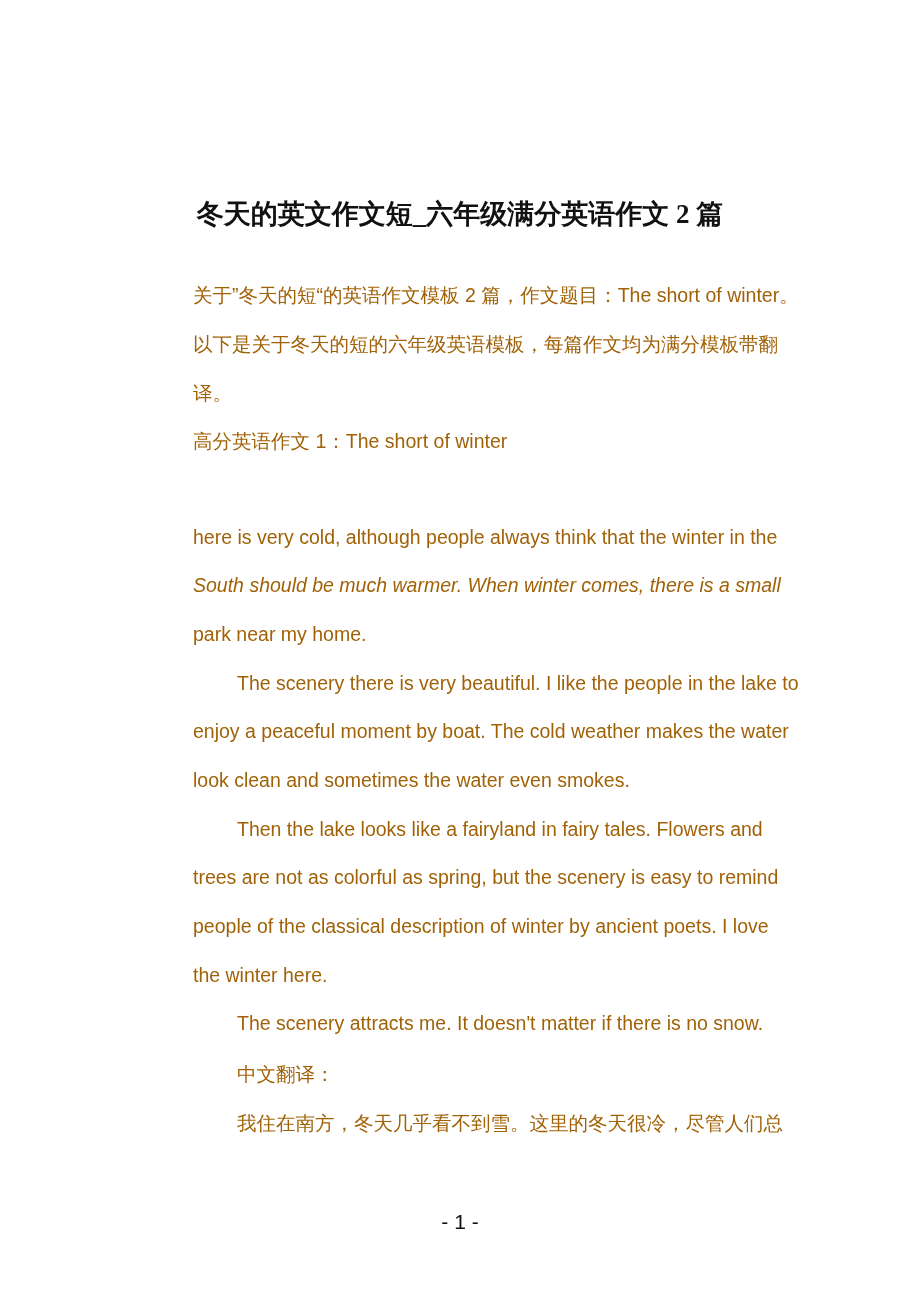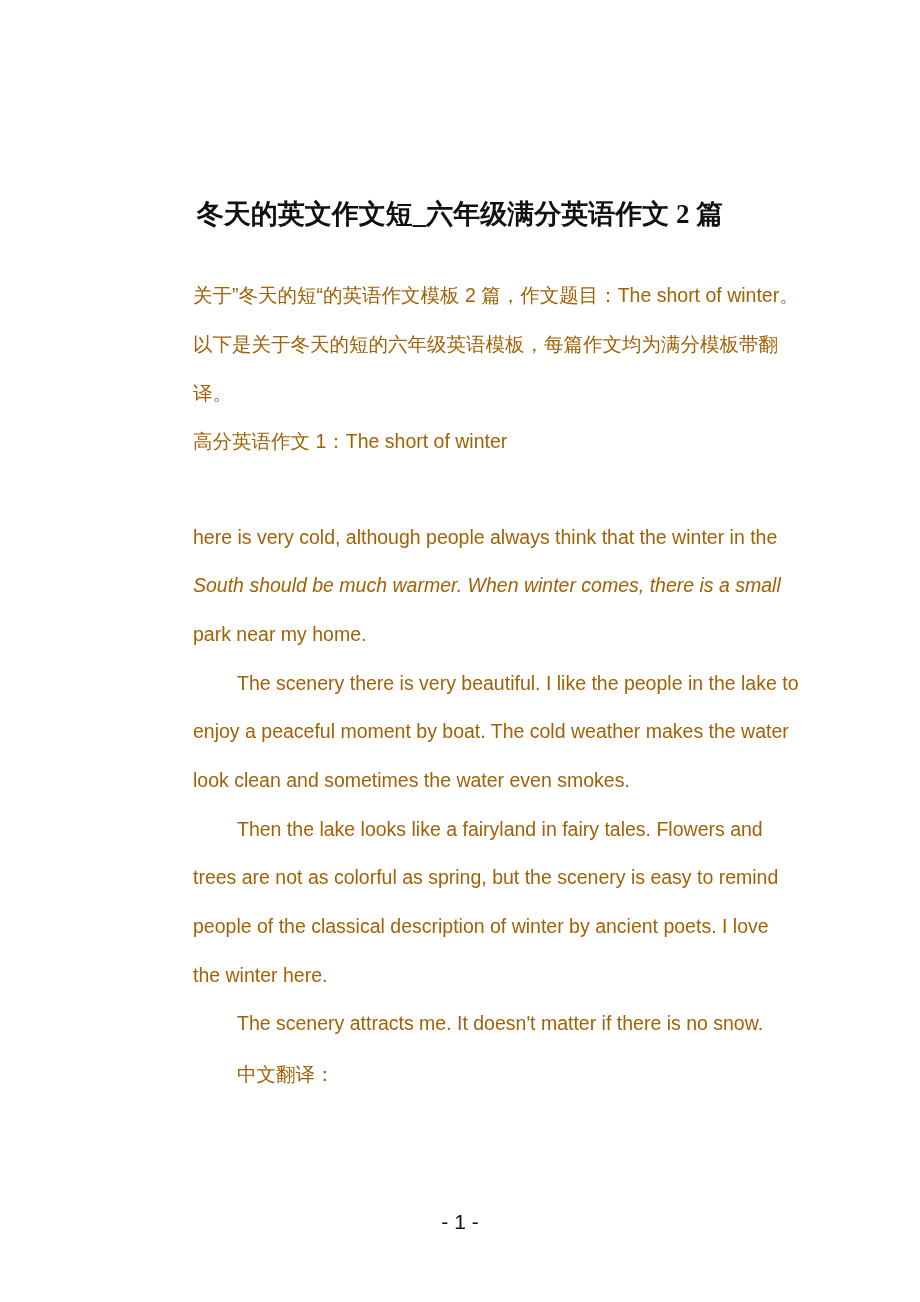--- a/index.html
+++ b/index.html
@@ -34,15 +34,16 @@
   <div class="line" style="top:769px;">look clean and sometimes the water even smokes.</div>
 
   <div class="line indent" style="top:818px;text-align:center;">Then the lake looks like a fairyland in fairy tales. Flowers and</div>
   <div class="line" style="top:915px;">people of the classical description of winter by ancient poets. I love</div>
   <div class="line" style="top:866px;">trees are not as colorful as spring, but the scenery is easy to remind</div>
   <div class="line" style="top:964px;">the winter here.</div>
 
   <div class="line indent" style="top:1012px;">The scenery attracts me. It doesn't matter if there is no snow.</div>
 
   <div class="line indent" style="top:1061px;">中文翻译：</div>
+  <div class="line indent" style="top:1110px;">我住在南方，冬天几乎看不到雪。这里的冬天很冷，尽管人们总</div>
 
   <div class="footer">- 1 -</div>
 </div>
 
 </body></html>

